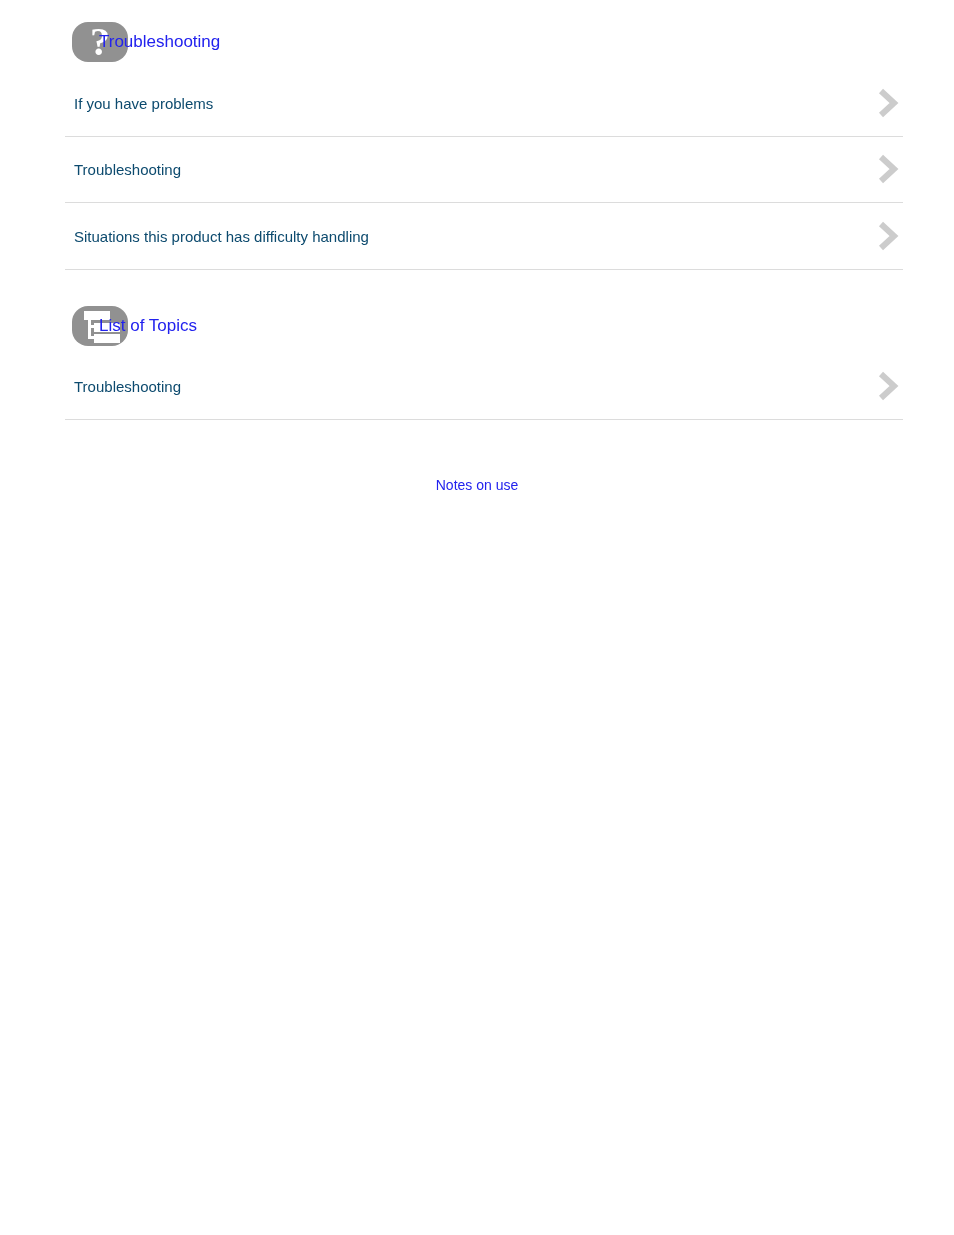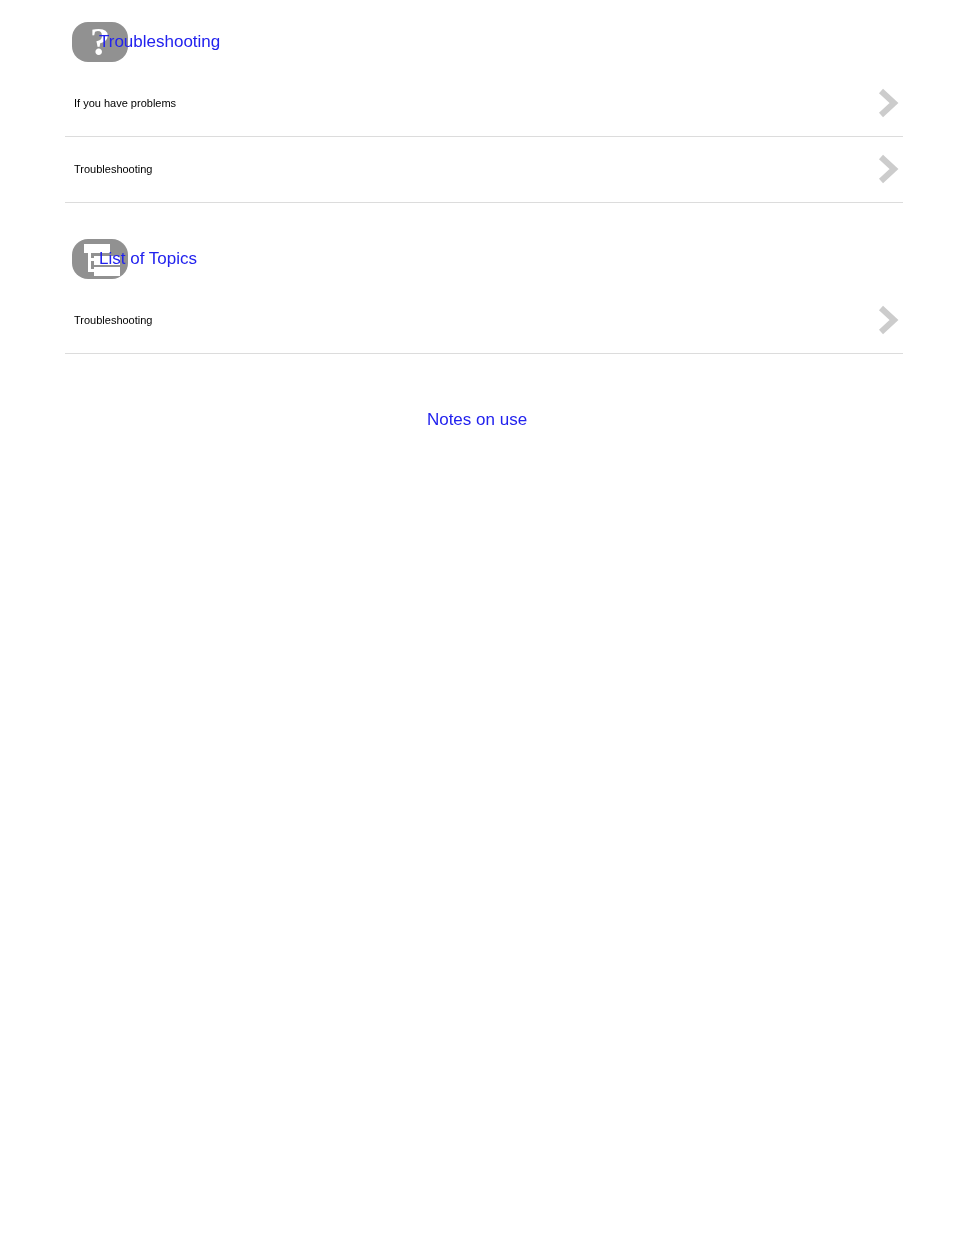--- a/index.html
+++ b/index.html
@@ -64,22 +64,22 @@
     height: 65.5px;
     border-bottom: 1px solid #dcdcdc;
     margin-left: 65px;
     margin-right: 51px;
   }
   .row .row-label {
     position: absolute;
     left: 9px;
     top: 50%;
     transform: translateY(-50%);
-    font-size: 11px;
-    color: #000000;
+    font-size: 15px;
+    color: #0c4a6e;
     white-space: nowrap;
     text-decoration: none;
   }
   .row .chevron {
     position: absolute;
     right: 0px;
     top: 50%;
     transform: translateY(-50%);
     width: 30px;
     height: 34px;
@@ -95,21 +95,21 @@
   .section-one-header {
     margin-top: 22px;
   }
 
   
   .footer {
     margin-top: 56px;
     text-align: center;
   }
   .footer .notes-link {
-    font-size: 17px;
+    font-size: 14px;
     color: #2222ee;
     text-decoration: none;
     display: inline-block;
   }
   .footer .model-no {
     margin-top: 22px;
     font-size: 10px;
     color: #111111;
     letter-spacing: 0.2px;
   }
@@ -148,20 +148,28 @@
     <div class="row">
       <a href="#" class="row-label">Troubleshooting</a>
       <span class="chevron">
         <svg viewBox="0 0 30 34" width="30" height="34" aria-hidden="true">
           <polyline points="8,5 21,17 8,29" fill="none" stroke="#cccccc" stroke-width="6" stroke-linecap="butt" stroke-linejoin="miter"></polyline>
         </svg>
       </span>
     </div>
 
 
+    <div class="row">
+      <a href="#" class="row-label">Situations this product has difficulty handling</a>
+      <span class="chevron">
+        <svg viewBox="0 0 30 34" width="30" height="34" aria-hidden="true">
+          <polyline points="8,5 21,17 8,29" fill="none" stroke="#cccccc" stroke-width="6" stroke-linecap="butt" stroke-linejoin="miter"></polyline>
+        </svg>
+      </span>
+    </div>
 
   </div>
 
   <div class="section-gap"></div>
 
   <div class="section-header">
     <div class="badge">
       <svg class="badge-glyph" viewBox="0 0 56 40" width="56" height="40" aria-hidden="true">
         <rect x="12" y="5" width="26" height="9" fill="#ffffff"></rect>
         <rect x="22" y="17" width="26" height="9" fill="#ffffff"></rect>

